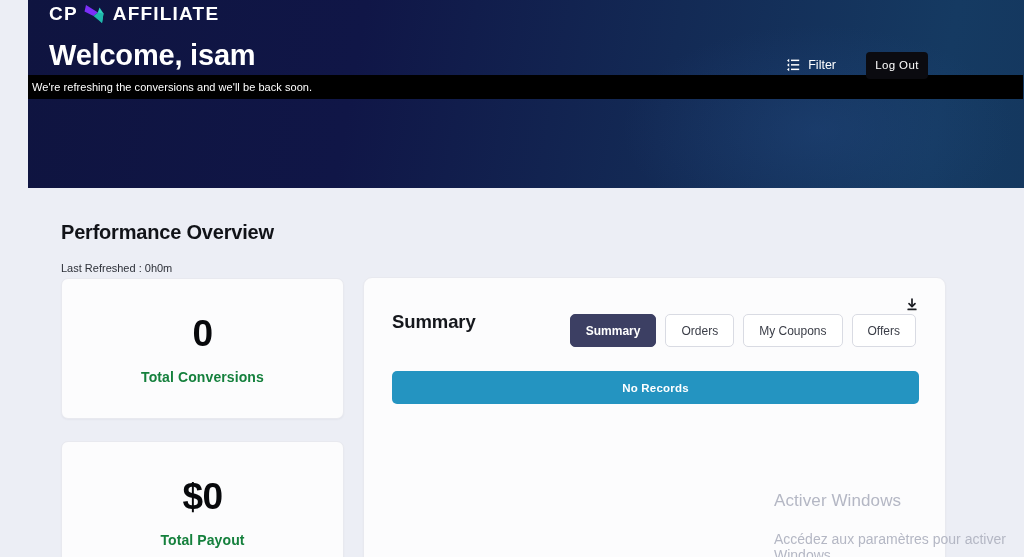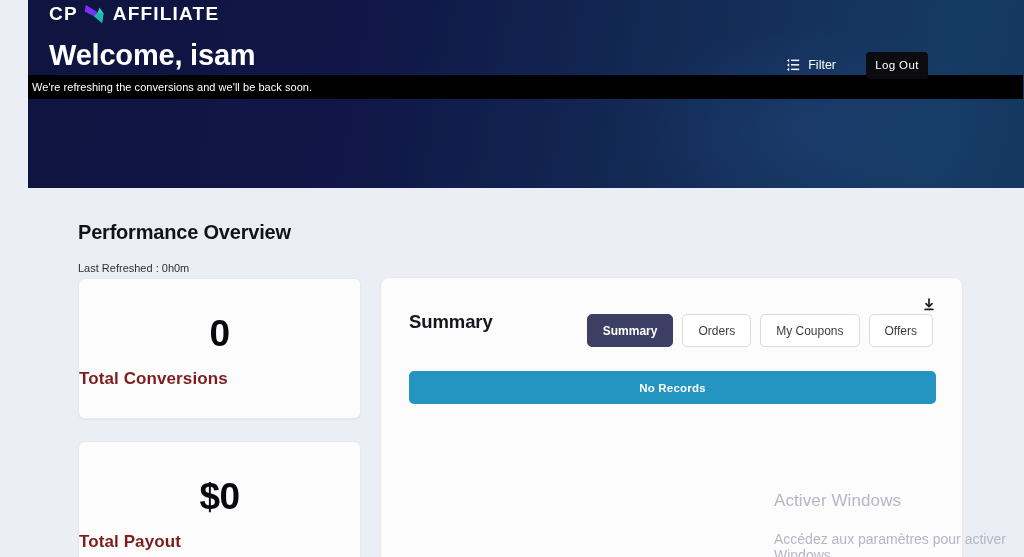--- a/index.html
+++ b/index.html
@@ -127,21 +127,21 @@
     cursor: pointer;
     margin-right: 124px;
     display: flex;
     align-items: center;
     justify-content: center;
   }
 
   
   .main {
     position: absolute;
-    left: 17px; top: 188px;
+    left: 0; top: 188px;
     width: 948px;
     height: 369px;
     background: #eceef5;
   }
 
   .page-title {
     position: absolute;
     left: 61px; top: 33px;
     font-size: 20px;
     font-weight: bold;
@@ -189,22 +189,23 @@
     font-size: 37px;
     font-weight: bold;
     color: #08090c;
     letter-spacing: -0.5px;
     line-height: 44px;
   }
   .stat-label {
     position: absolute;
     left: 0; right: 0;
     top: 90px;
-    font-size: 17px;
-    color: #7f1d1d;
+    text-align: center;
+    font-size: 14px;
+    color: #15803d;
     font-weight: 600;
     letter-spacing: 0.1px;
   }
 
   
   .summary-panel {
     position: absolute;
     left: 363px; top: 89px;
     width: 583px;
     height: 318px;

